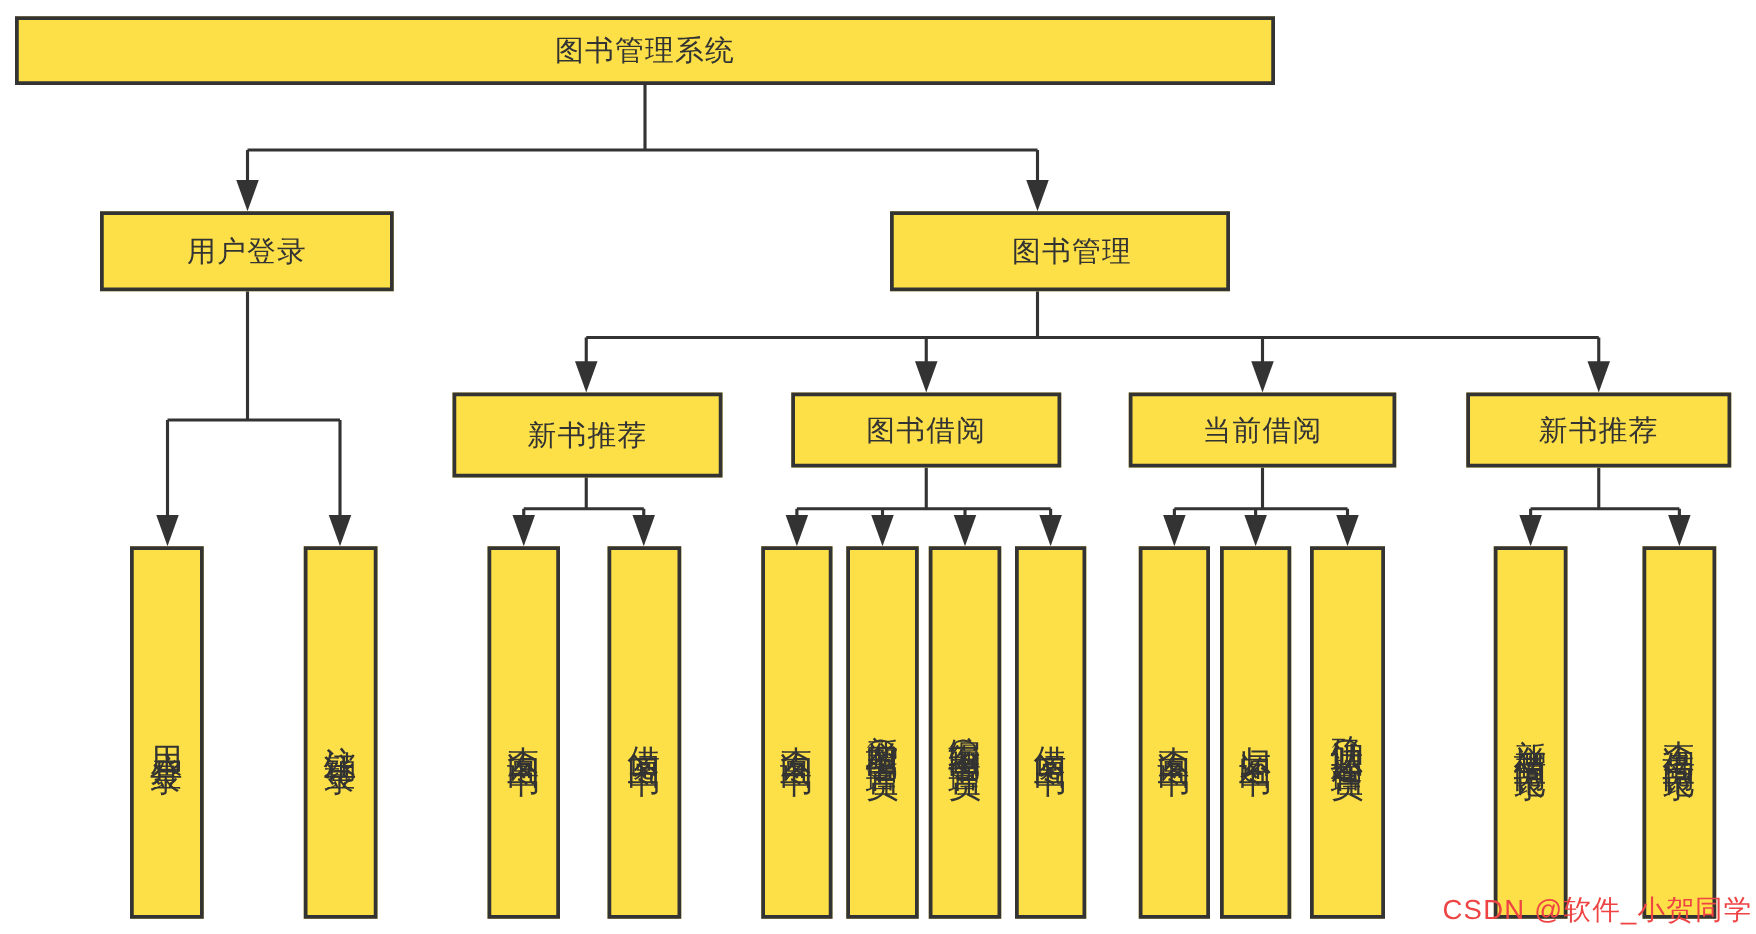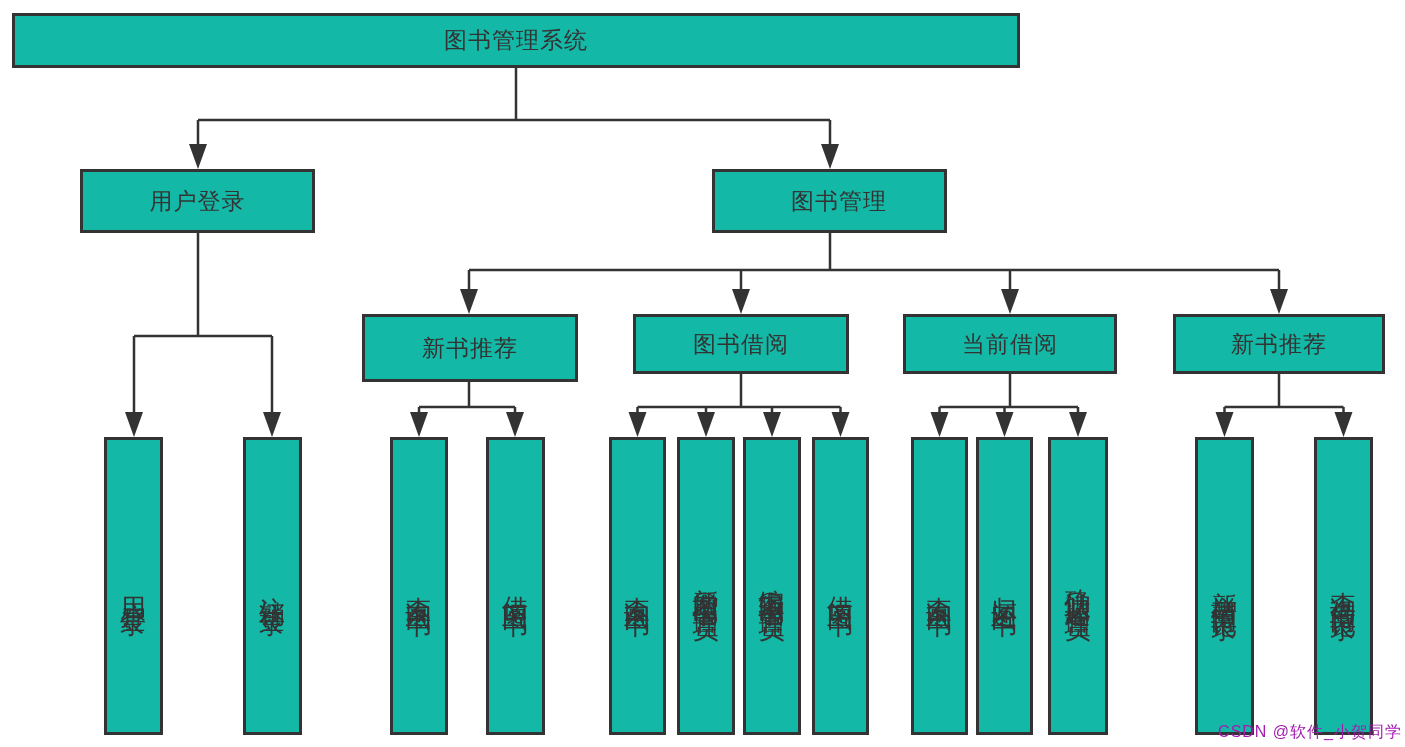--- a/index.html
+++ b/index.html
@@ -19,21 +19,21 @@
     position: absolute;
     left: 0;
     top: 0;
     width: 1405px;
     height: 747px;
   }
   .box {
     position: absolute;
     box-sizing: border-box;
     border: 3px solid #333333;
-    background: #14b8a6;
+    background: #fde047;
     display: flex;
     align-items: center;
     justify-content: center;
     color: #333333;
   }
   .hlabel {
     font-size: 23px;
     letter-spacing: 1px;
     white-space: nowrap;
     line-height: 1;
@@ -43,22 +43,22 @@
     text-orientation: mixed;
     font-size: 26px;
     letter-spacing: 5px;
     line-height: 1;
     white-space: nowrap;
   }
   #watermark {
     position: absolute;
     right: 3px;
     bottom: 4px;
-    font-size: 16px;
-    color: #a21caf;
+    font-size: 22px;
+    color: #ef4444;
     letter-spacing: 1px;
     white-space: nowrap;
     z-index: 5;
   }
 </style>
 </head>
 <body>
 
 <div id="canvas">
 
@@ -94,21 +94,21 @@
     </g>
   </svg>
 
   <div class="box" style="left:12px; top:13px; width:1008px; height:55px;">
     <span class="hlabel">图书管理系统</span>
   </div>
 
   <div class="box" style="left:80px; top:169px; width:235px; height:64px;">
     <span class="hlabel">用户登录</span>
   </div>
-  <div class="box" style="left:712px; top:169px; width:235px; height:64px;padding-left:19px;">
+  <div class="box" style="left:712px; top:169px; width:272px; height:64px;padding-left:19px;">
     <span class="hlabel">图书管理</span>
   </div>
 
   <div class="box" style="left:362px; top:314px; width:216px; height:68px;">
     <span class="hlabel">新书推荐</span>
   </div>
   <div class="box" style="left:903px; top:314px; width:214px; height:60px;">
     <span class="hlabel">当前借阅</span>
   </div>
   <div class="box" style="left:633px; top:314px; width:216px; height:60px;">

